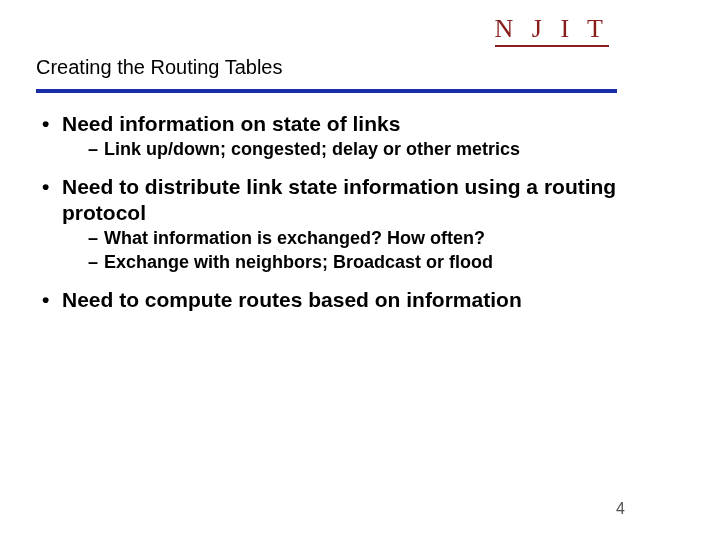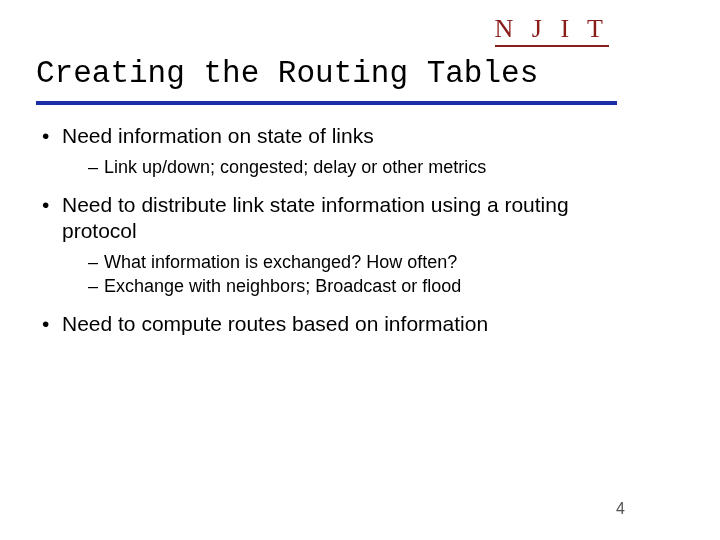--- a/index.html
+++ b/index.html
@@ -1,25 +1,25 @@
 <!DOCTYPE html>
 <html><head>
 <meta charset="utf-8">
 <style>
   * { margin: 0; padding: 0; box-sizing: border-box; }
   html, body { width: 720px; height: 540px; background: #fff; font-family: Arial, Helvetica, sans-serif; color: #000; }
   .slide { width: 653px; height: 540px; position: relative; padding: 28px 36px 8px 36px; }
   .logo { position: absolute; top: 14px; right: 44px; font-family: "Times New Roman", Georgia, serif; font-size: 26px; letter-spacing: 6px; color: #8a1c1c; font-weight: 500; }
   .logo .under { display: inline-block; border-bottom: 2px solid #8a1c1c; padding-bottom: 1px; }
-  .title { font-family: Liberation Mono, monospace; font-size: 31px; font-weight: 400; padding: 28px 0 6px 0; }
+  .title { font-family: Liberation Sans, sans-serif; font-size: 20px; font-weight: 400; padding: 28px 0 6px 0; }
   .rule { border-top: 4px solid #1a2ea8; margin-top: 4px; margin-bottom: 18px; width: 100%; }
-  ul.top { list-style: none; padding-left: 4px; }
+  ul.top { list-style: none; padding-left: 4px; font-weight: bold; }
   ul.top > li { font-size: 21px; line-height: 1.25; margin-bottom: 4px; position: relative; padding-left: 22px; }
   ul.top > li::before { content: "•"; position: absolute; left: 2px; top: 0; font-size: 21px; }
-  ul.sub { list-style: none; padding-left: 26px; margin-top: 6px; margin-bottom: 12px; }
+  ul.sub { list-style: none; padding-left: 26px; margin-bottom: 12px; }
   ul.sub > li { font-size: 18px; line-height: 1.35; position: relative; padding-left: 16px; }
   ul.sub > li::before { content: "–"; position: absolute; left: 0; top: 0; }
   .pagenum { position: absolute; right: 28px; bottom: 22px; font-size: 16px; color: #555; font-family: Arial, sans-serif; }
 </style>
 </head>
 <body>
 
 <div class="slide">
 
   <div class="logo">

